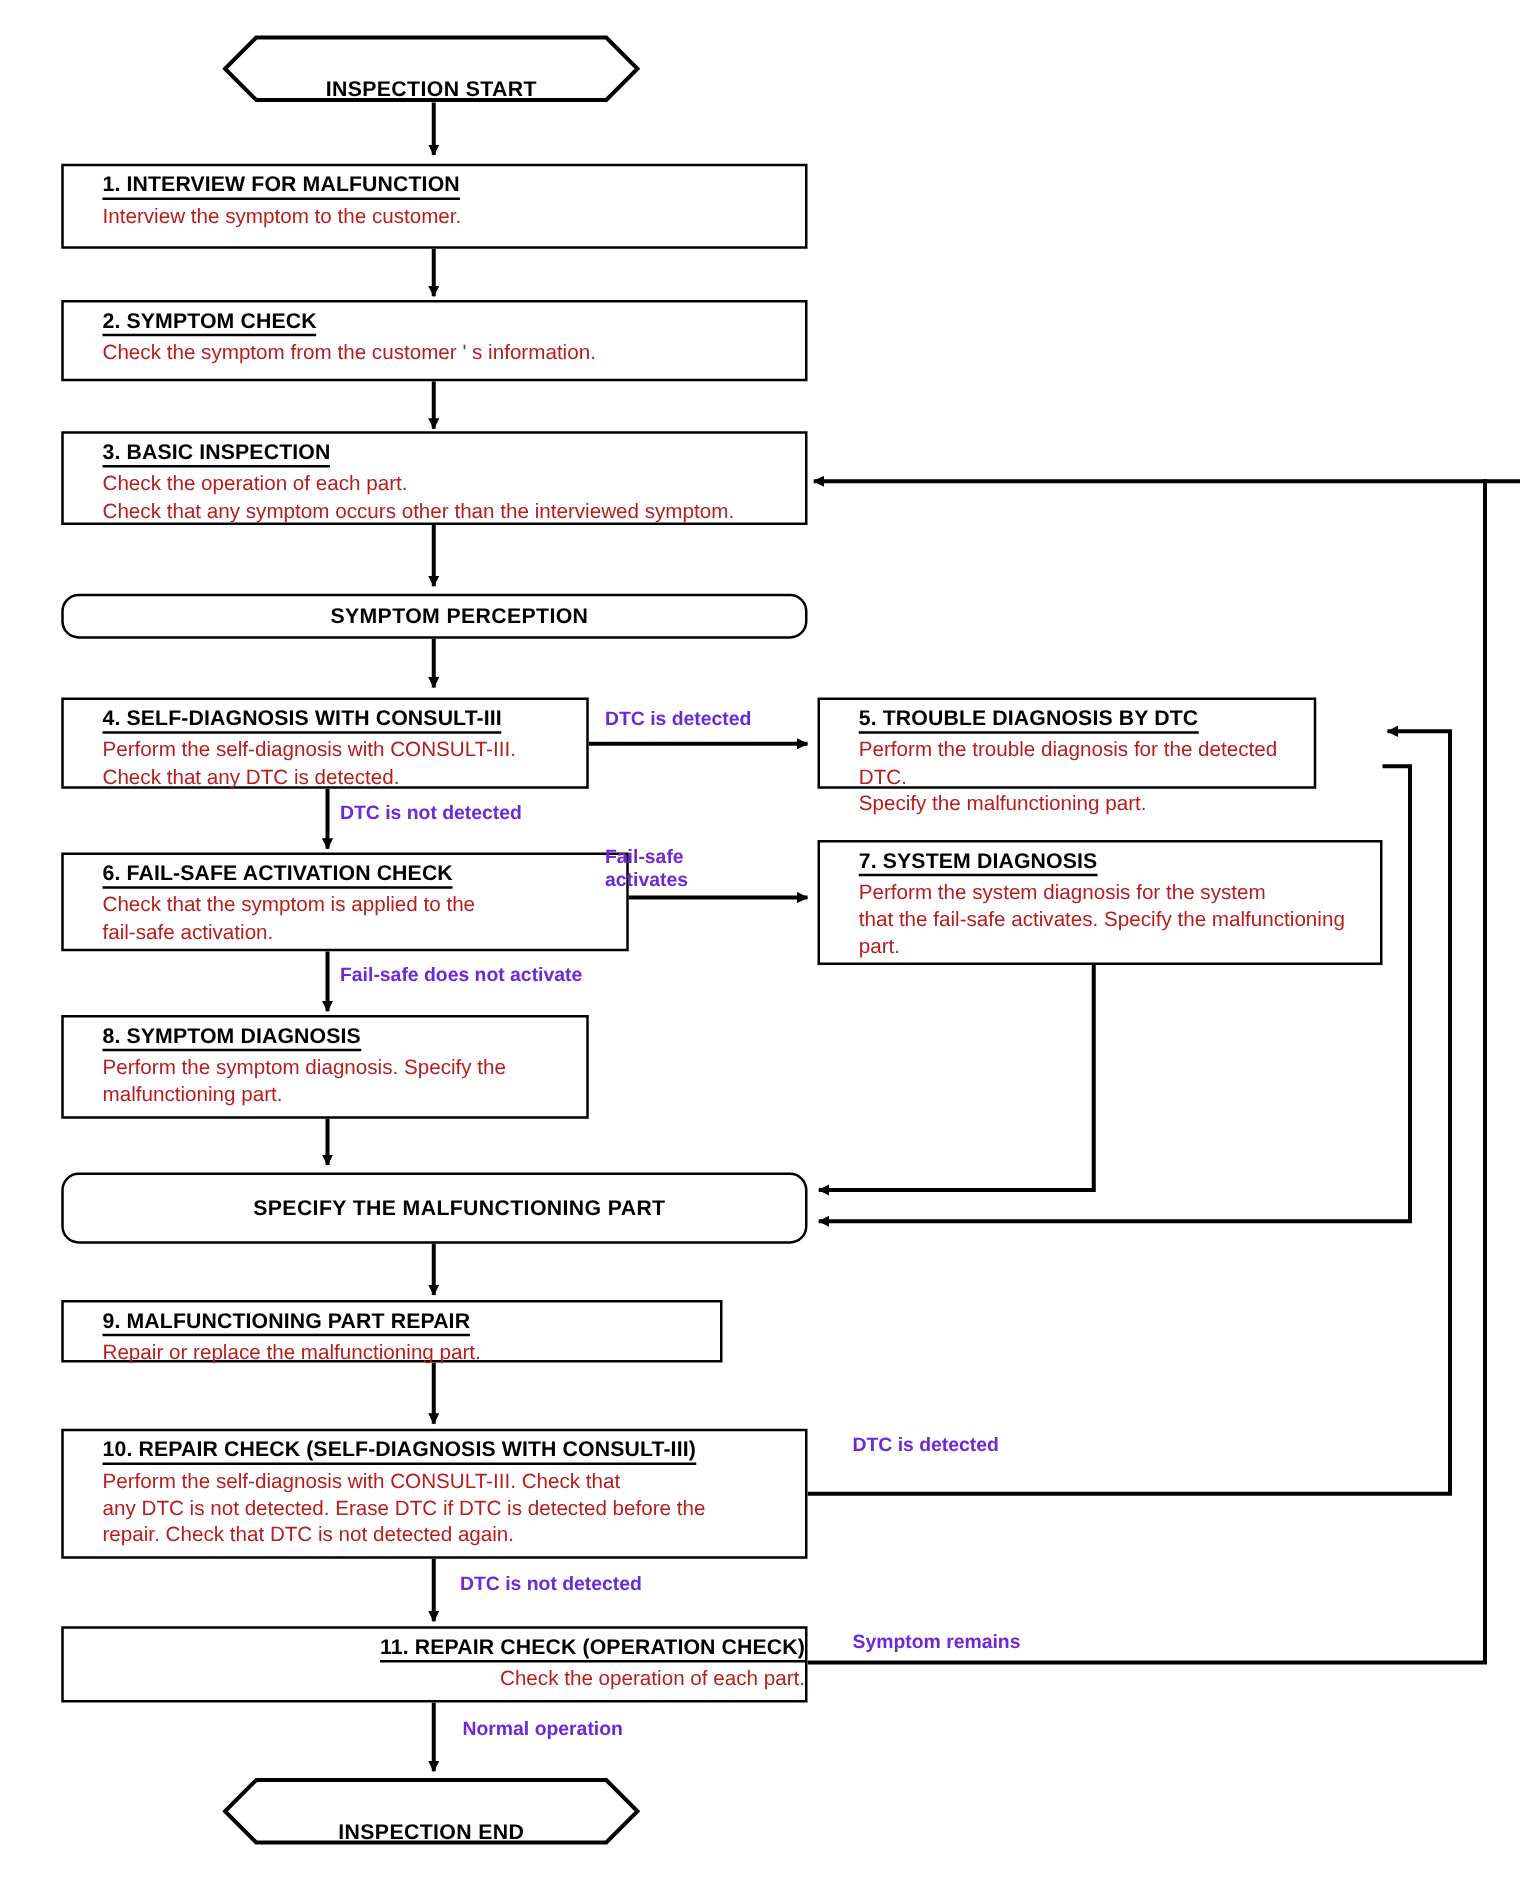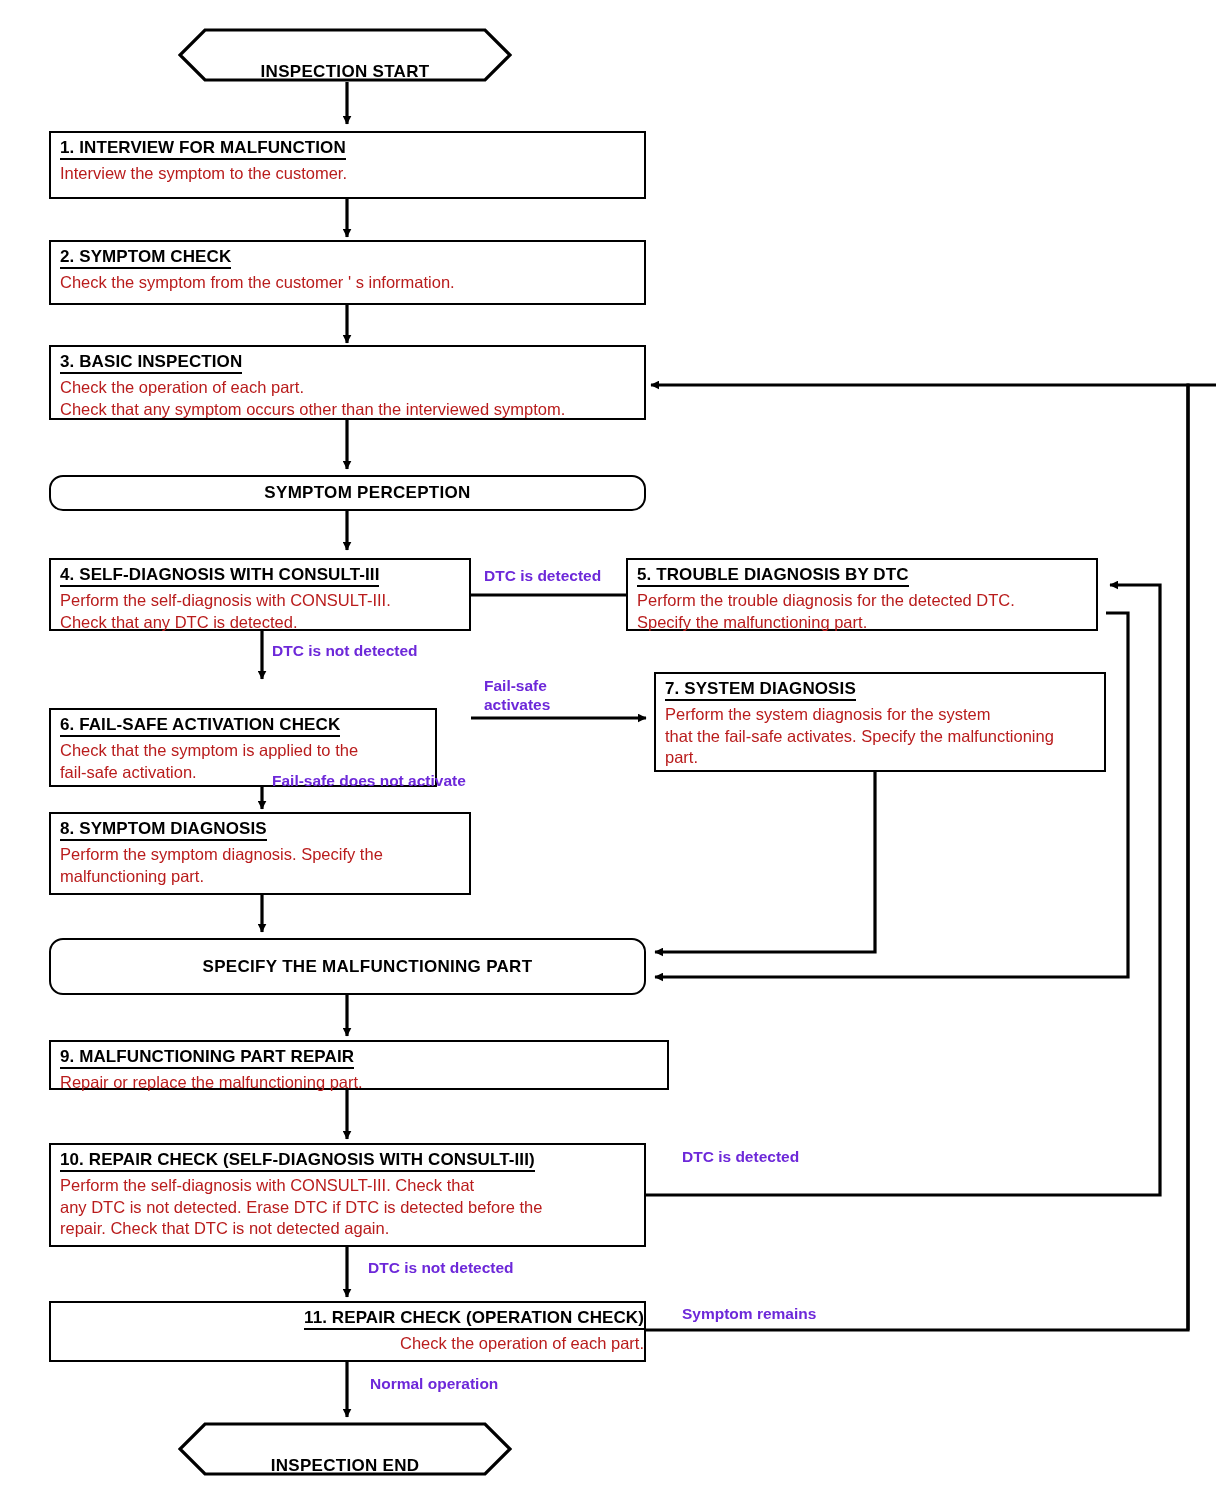--- a/index.html
+++ b/index.html
@@ -22,20 +22,21 @@
     height: 1510px;
     pointer-events: none;
   }
   .node {
     position: absolute;
     box-sizing: border-box;
     background: #ffffff;
   }
   .proc {
     border: 2.5px solid #000000;
+    padding-left: 22px;
   }
   .proc .ttl {
     font-size: 17px;
     font-weight: bold;
     color: #000;
     letter-spacing: 0.1px;
     display: inline-block;
     border-bottom: 2.2px solid #000;
     padding-bottom: 1px;
     line-height: 19px;
@@ -169,29 +170,29 @@
   </div>
 
   <div class="node proc" style="left:49px; top:558px; width:422px; height:73px;">
     <div class="pad">
       <div class="ttl">4. SELF-DIAGNOSIS WITH CONSULT-III</div>
       <div class="bdy">Perform the self-diagnosis with CONSULT-III.
 Check that any DTC is detected.</div>
     </div>
   </div>
 
-  <div class="node proc" style="left:626px; top:558px; width:472px; height:73px;">
+  <div class="node proc" style="left:654px; top:558px; width:399px; height:73px;">
     <div class="pad">
       <div class="ttl">5. TROUBLE DIAGNOSIS BY DTC</div>
       <div class="bdy">Perform the trouble diagnosis for the detected DTC.
 Specify the malfunctioning part.</div>
     </div>
   </div>
 
-  <div class="node proc" style="left:49px; top:708px; width:388px; height:79px;">
+  <div class="node proc" style="left:49px; top:682px; width:454px; height:79px;">
     <div class="pad">
       <div class="ttl">6. FAIL-SAFE ACTIVATION CHECK</div>
       <div class="bdy">Check that the symptom is applied to the
 fail-safe activation.</div>
     </div>
   </div>
 
   <div class="node proc" style="left:654px; top:672px; width:452px; height:100px;">
     <div class="pad">
       <div class="ttl">7. SYSTEM DIAGNOSIS</div>
@@ -206,21 +207,21 @@
       <div class="ttl">8. SYMPTOM DIAGNOSIS</div>
       <div class="bdy">Perform the symptom diagnosis. Specify the
 malfunctioning part.</div>
     </div>
   </div>
 
   <div class="node term" style="left:49px; top:938px; width:597px; height:57px;">
     <span>SPECIFY THE MALFUNCTIONING PART</span>
   </div>
 
-  <div class="node proc" style="left:49px; top:1040px; width:620px; height:50px;">
+  <div class="node proc" style="left:49px; top:1040px; width:529px; height:50px;">
     <div class="pad">
       <div class="ttl">9. MALFUNCTIONING PART REPAIR</div>
       <div class="bdy">Repair or replace the malfunctioning part.</div>
     </div>
   </div>
 
   <div class="node proc" style="left:49px; top:1143px; width:597px; height:104px;">
     <div class="pad">
       <div class="ttl">10. REPAIR CHECK (SELF-DIAGNOSIS WITH CONSULT-III)</div>
       <div class="bdy">Perform the self-diagnosis with CONSULT-III. Check that

